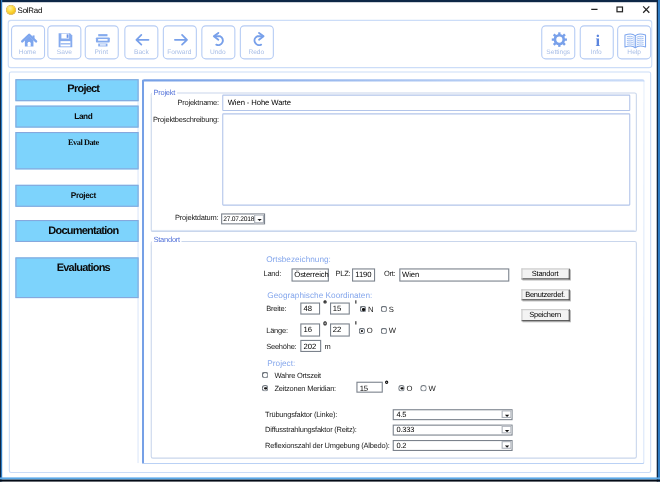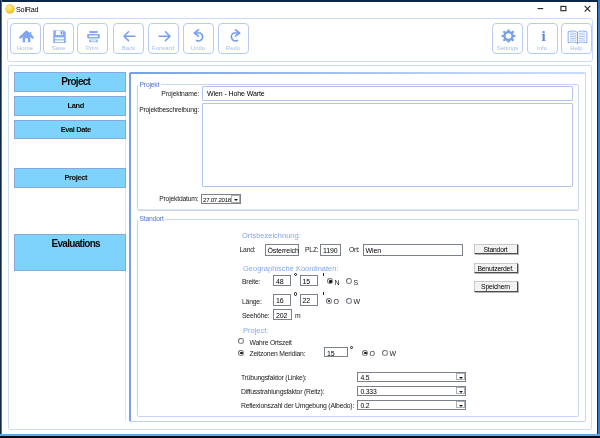--- a/index.html
+++ b/index.html
@@ -192,22 +192,23 @@
       </g>
     </svg>
     <div class="lb">Help</div>
   </div>
 
   <div class="abs" id="cont"></div>
   <div class="abs" id="sbline"></div>
 
   <div class="sb big" style="top:72px;   height:19.5px; line-height:18.5px;">Project</div>
   <div class="sb sml" style="top:96px;   height:19.5px; line-height:18.5px;">Land</div>
-  <div class="sb sml" style="top:120px;  height:19px; line-height:18.5px;">Eval Date</div>
+  <div class="sb sml" style="top:120px;  height:34px; line-height:18.5px;font-family:Liberation Serif, serif;">Eval Date</div>
   <div class="sb sml" style="top:168px;  height:19.5px; line-height:18.5px;">Project</div>
+  <div class="sb big" style="top:200px;height:20px;   line-height:19px;">Documentation</div>
   <div class="sb big" style="top:234px;  height:37px;   line-height:18.5px;">Evaluations</div>
 
   <div class="abs" id="mp"></div>
   <div class="abs" id="mptop"></div>
 
   <div class="fs" style="left:136.5px; top:84px; width:442.5px; height:127px;">
     <span class="fl">Projekt</span>
   </div>
   <div class="abs" style="left:138px; top:208.5px; width:439px; height:1px; background:#dbe5f5;"></div>
 

